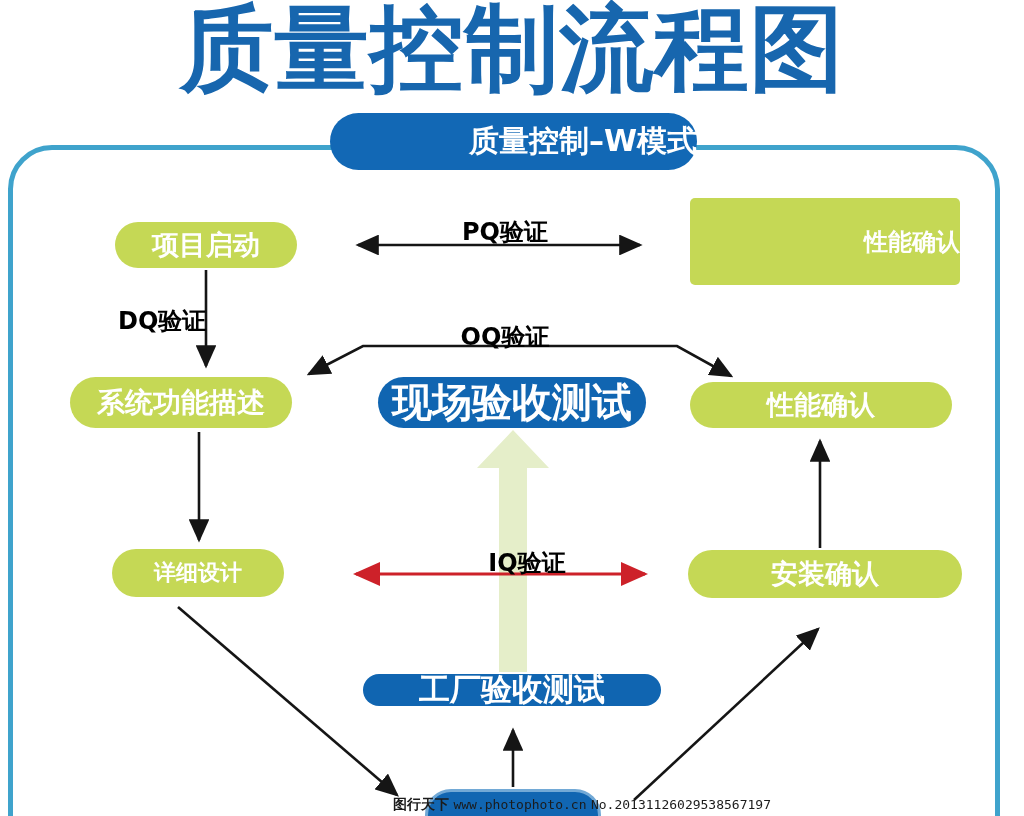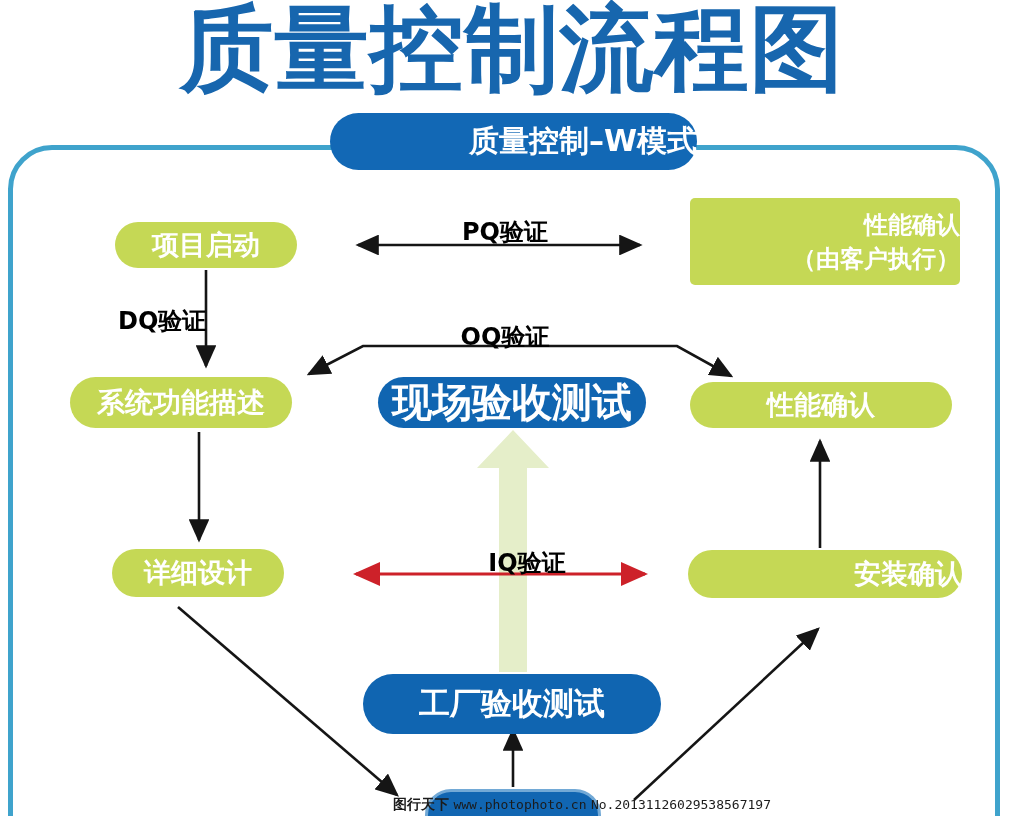--- a/index.html
+++ b/index.html
@@ -42,23 +42,23 @@
   .green{background:#c5d855;}
   .blue{background:#1065b1;}
   .node-project{left:115px;top:222px;width:182px;height:46px;font-size:27px;}
   .node-perf{
     left:690px;top:198px;width:270px;height:87px;border-radius:5px;
     flex-direction:column;font-size:24px;line-height:34px;align-items:flex-end;
   }
   .node-sysfunc{left:70px;top:377px;width:222px;height:51px;font-size:28px;}
   .node-site{left:378px;top:377px;width:268px;height:51px;font-size:40px;}
   .node-oper{left:690px;top:382px;width:262px;height:46px;font-size:27px;}
-  .node-design{left:112px;top:549px;width:172px;height:48px;font-size:27px;}
-  .node-install{left:688px;top:550px;width:274px;height:48px;font-size:27px;justify-content:flex-end;}
-  .node-factory{left:363px;top:674px;width:298px;height:60px;font-size:31px;}
+  .node-design{left:112px;top:549px;width:172px;height:48px;font-size:22px;}
+  .node-install{left:688px;top:550px;width:274px;height:48px;font-size:27px;}
+  .node-factory{left:363px;top:674px;width:298px;height:32px;font-size:31px;}
   .node-bottom{
     left:425px;top:789px;width:176px;height:62px;
     background:#1166b2;border:3px solid #72a9d6;border-radius:26px;
     box-sizing:border-box;z-index:3;
   }
   
   .flow-label{
     color:#000000;font-size:24px;font-weight:600;
     text-align:center;z-index:3;white-space:nowrap;
   }
@@ -123,21 +123,20 @@
 
   <path d="M513,787 L513,730" stroke="#151515" stroke-width="2.6" fill="none" marker-end="url(#ah)"></path>
 </svg>
 
 <div class="abs pill green node-project">
   <span>项目启动</span>
 </div>
 
 <div class="abs pill green node-perf">
   <span>性能确认</span>
-  <span>（由客户执行）</span>
 </div>
 
 <div class="abs pill green node-sysfunc">
   <span>系统功能描述</span>
 </div>
 
 <div class="abs pill blue node-site">
   <span>现场验收测试</span>
 </div>
 

